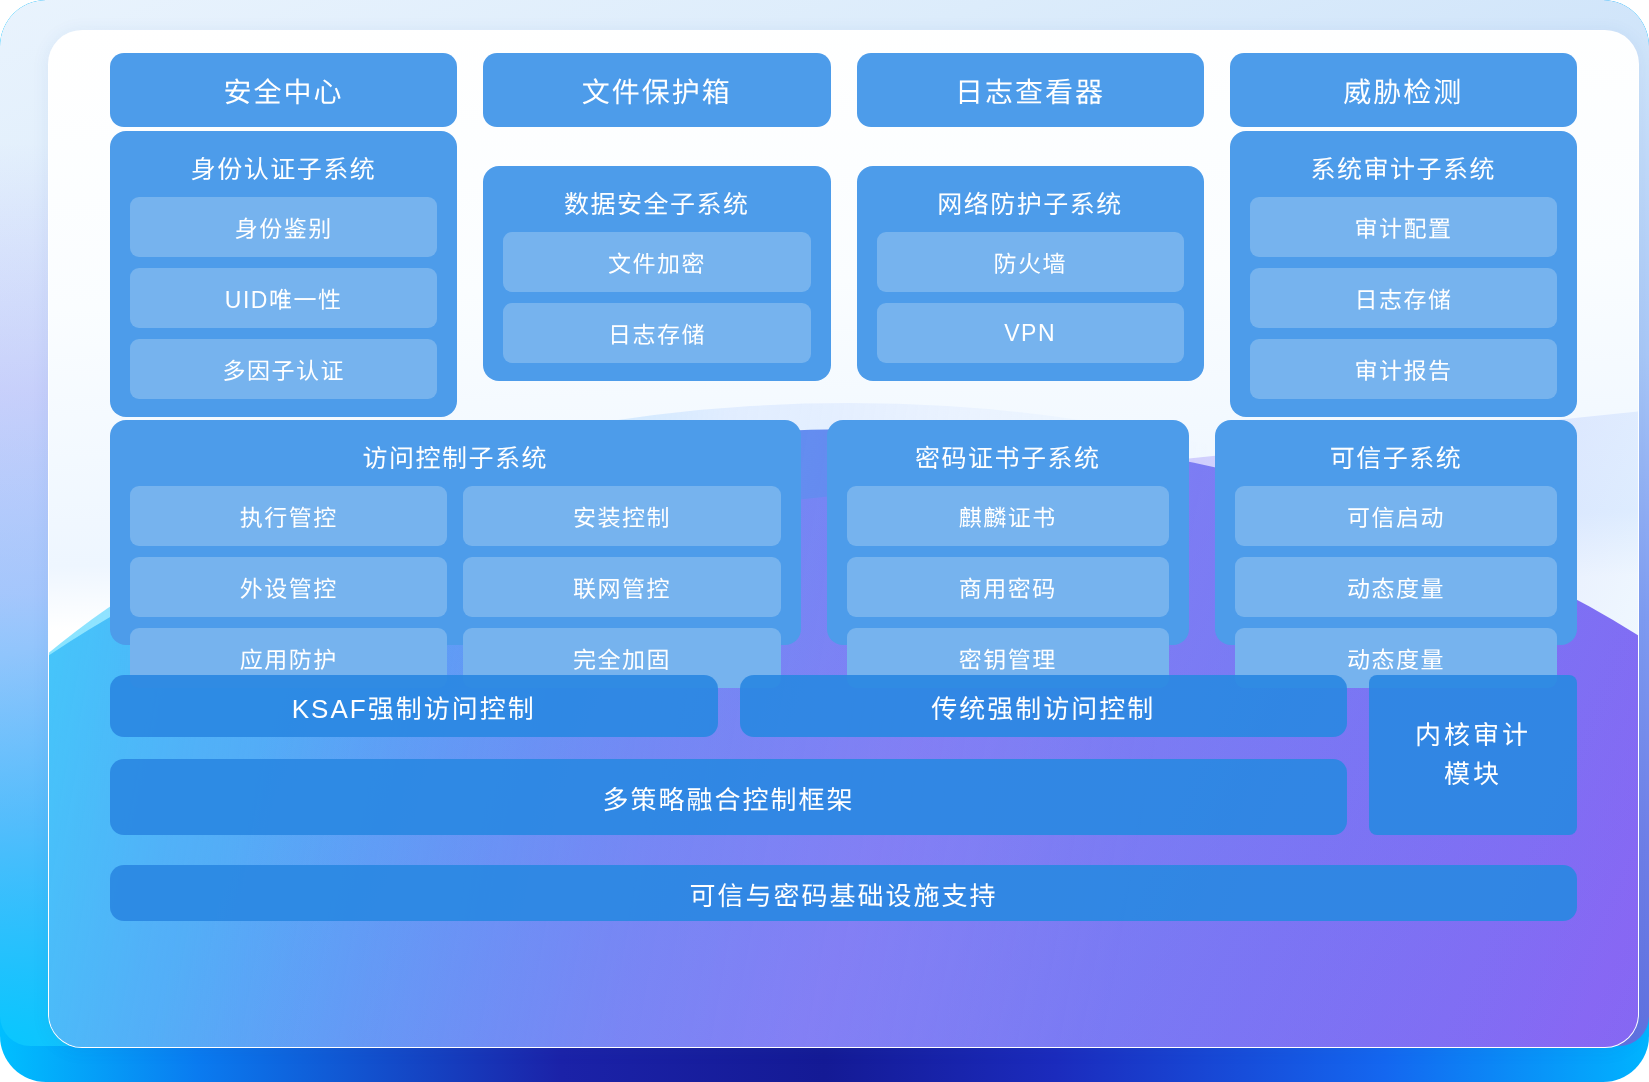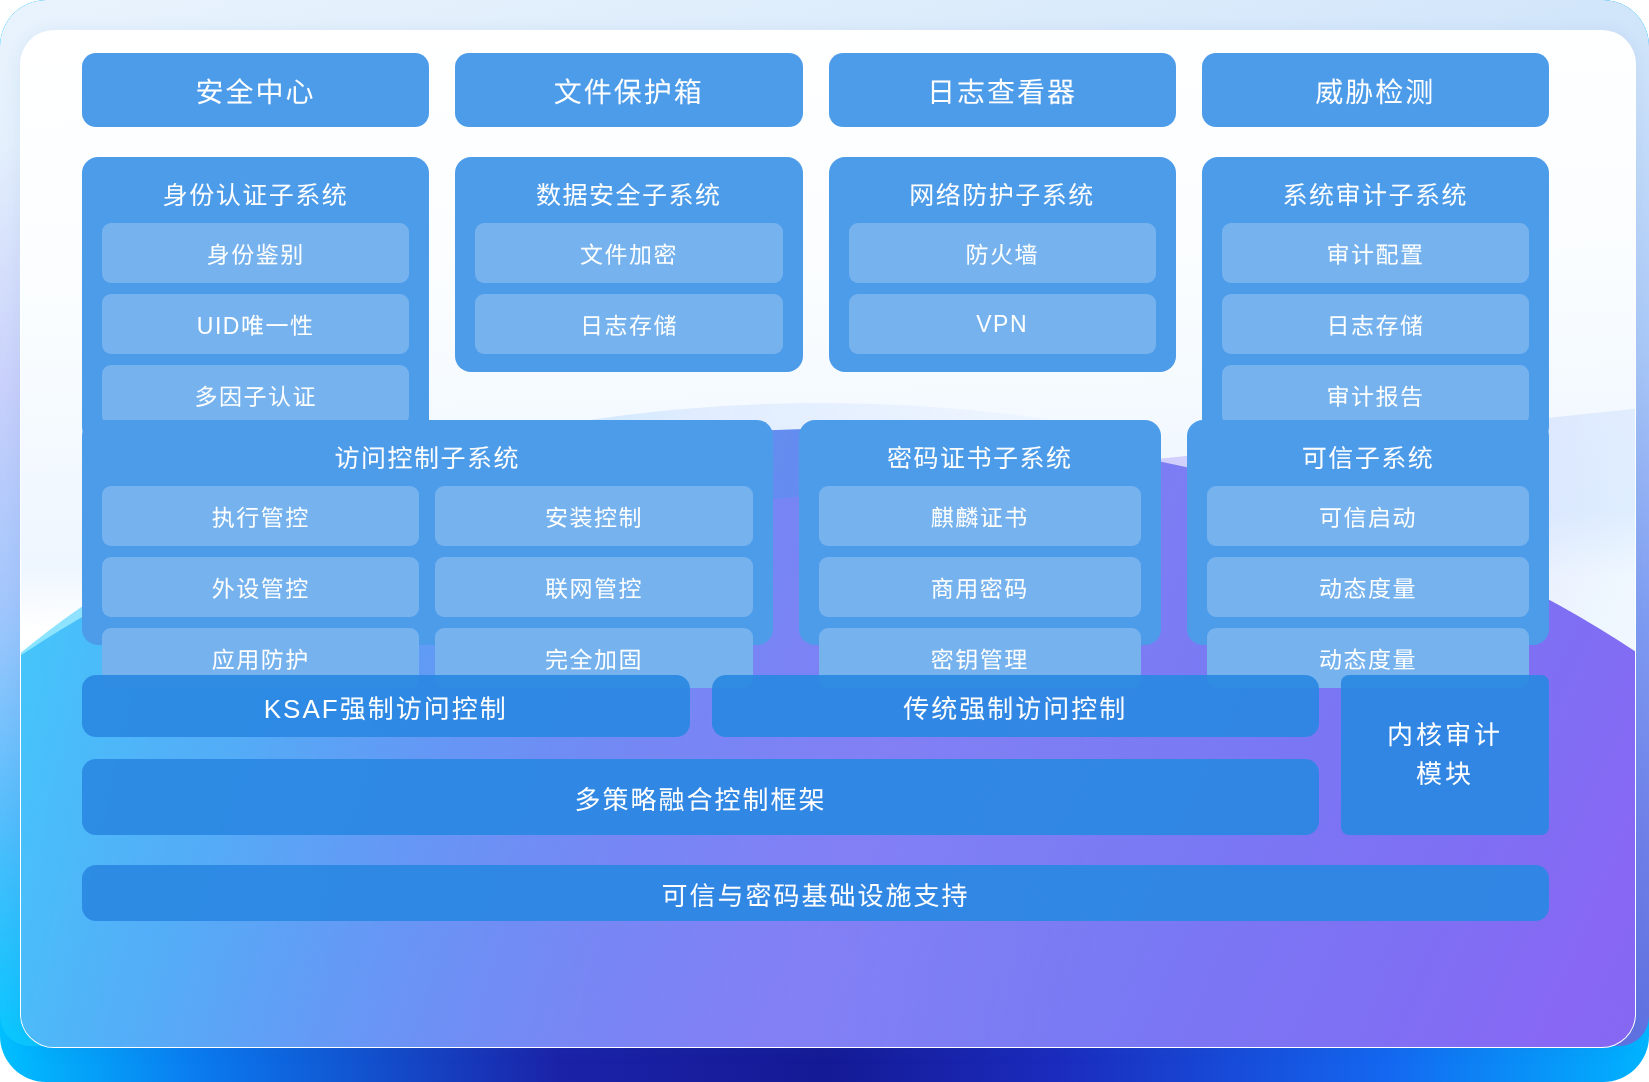--- a/index.html
+++ b/index.html
@@ -49,31 +49,30 @@
     height: 1046px;
     border-radius: 46px 46px 30px 30px;
     background:
       radial-gradient(135% 120% at 0% 100%, rgba(0,200,255,0.95) 0%, rgba(0,170,255,0.55) 18%, rgba(80,140,255,0.35) 36%, rgba(130,110,250,0.22) 52%, rgba(255,255,255,0) 72%),
       linear-gradient(160deg, #e9f3fd 0%, #dcecfb 22%, #cfe4fa 40%, #a9c8f7 58%, #7f9cf2 74%, #6f7fe8 88%, #5f71e0 100%);
   }
 
   
   .card {
     position: absolute;
-    left: 20px;
+    left: 48px;
     top: 30px;
     width: 1589px;
     height: 1016px;
     border-radius: 34px;
     overflow: hidden;
     background:
       linear-gradient(178deg, #ffffff 0%, #fafdff 26%, #f3f9ff 40%, #eef6ff 50%, #ffffff 56%);
     border: 1px solid rgba(255,255,255,0.9);
     box-shadow: 0 2px 18px rgba(40,90,170,0.08);
-    padding-left: 25px;
   }
 
   
   .swoosh {
     position: absolute;
     left: 0; top: 0;
     width: 1589px;
     height: 1016px;
     pointer-events: none;
   }
@@ -176,21 +175,21 @@
     border-radius: 9px;
     background: #76b3ee;
     display: flex;
     align-items: center;
     justify-content: center;
     color: #ffffff;
     font-size: 23px;
     letter-spacing: 1.5px;
   }
 
-  .row-subsystems { align-items: flex-start; height: 233px; }
+  .row-subsystems { align-items: center; height: 233px; }
   .row-subsystems .panel { flex: 1 1 0; }
 
   .row-mid { align-items: stretch; height: 225px; }
   .row-mid .panel.wide { flex: 2.02 1 0; }
   .row-mid .panel.narrow { flex: 1 1 0; }
 
   
   .row-mac { gap: 22px; }
   .mac-left {
     flex: 1 1 0;

